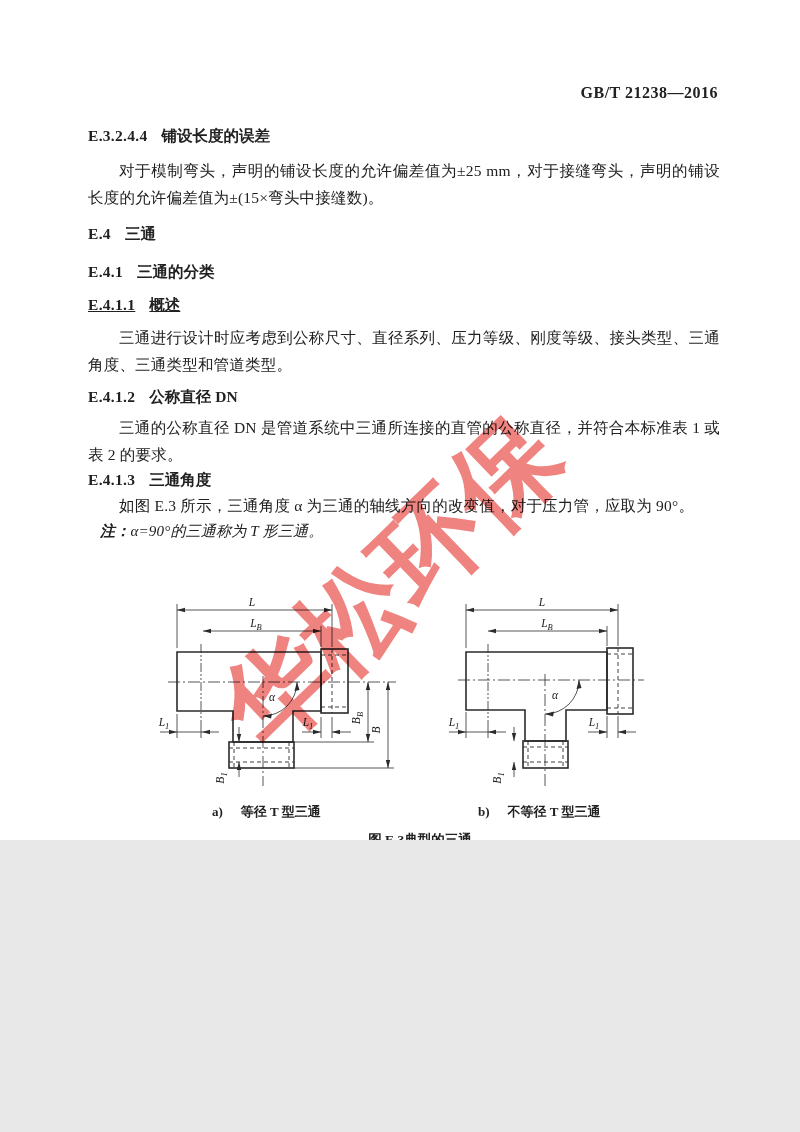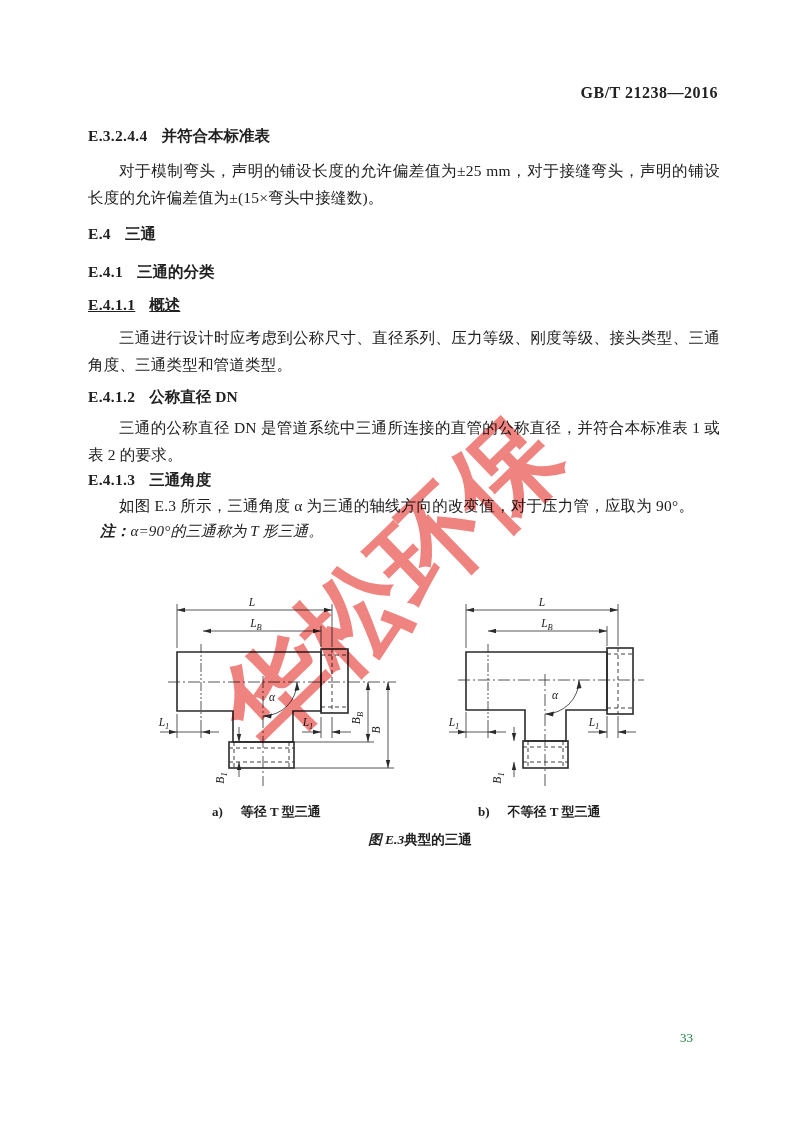--- a/index.html
+++ b/index.html
@@ -1,29 +1,29 @@
 <!DOCTYPE html>
 <html><head>
 <meta charset="utf-8">
 <style>
   html,body{margin:0;padding:0;background:#e8e8e8;}
-  .page{position:relative;width:800px;height:1132px;background:#ffffff;overflow:hidden;
+  .page{position:relative;width:800px;height:840px;background:#ffffff;overflow:hidden;
         font-family:"Liberation Serif","DejaVu Serif",serif;color:#212121;}
   .std-header{position:absolute;top:84px;right:82px;font-size:16px;font-weight:bold;letter-spacing:.5px;}
   .h{position:absolute;left:88px;font-size:15.5px;font-weight:bold;white-space:nowrap;}
   .h .num{margin-right:14px;letter-spacing:.3px;}
   .para{position:absolute;left:88px;width:632px;font-size:15.5px;line-height:27px;
         text-indent:2em;text-align:justify;letter-spacing:.2px;}
   .note-line{position:absolute;left:100px;font-size:15px;letter-spacing:.2px;font-style:italic;}
   .note-line .nlabel{font-weight:bold;}
   .fig-caption-sub{position:absolute;font-size:13px;font-weight:bold;}
   .fig-caption-sub .pfx{margin-right:18px;}
   .fig-caption-main{position:absolute;top:831px;left:40px;width:760px;text-align:center;
         font-size:13.5px;font-weight:bold;}
-  .fig-caption-main .pfx{margin-right:0;font-style:italic;}
+  .fig-caption-main .pfx{margin-right:0;}
   .pageno{position:absolute;top:1030px;left:680px;font-size:13px;color:#15803d;}
   .watermark{position:absolute;top:508px;left:180px;width:460px;height:130px;
         font-size:105px;font-weight:bold;line-height:120px;white-space:nowrap;
         color:#ec6d68;opacity:.85;mix-blend-mode:multiply;
         transform:rotate(-44deg);transform-origin:50% 50%;
         font-family:"Liberation Serif","DejaVu Serif",serif;}
   svg{position:absolute;overflow:visible;}
   .ln{stroke:#2b2b2b;stroke-width:1.6;fill:none;}
   .thin{stroke:#2b2b2b;stroke-width:.8;fill:none;}
   .dash{stroke:#2b2b2b;stroke-width:.9;fill:none;stroke-dasharray:4 3;}
@@ -35,21 +35,21 @@
   .sub{font-size:8.5px;}
 </style>
 </head>
 <body>
 
 <div class="page">
 
   <div class="std-header">GB/T 21238—2016</div>
 
   <div class="h" style="top:126px;">
-    <span class="num">E.3.2.4.4</span><span>并符合本标准表</span>
+    <span class="num">E.3.2.4.4</span><span>铺设长度的误差</span>
   </div>
   <div class="para" style="top:157px;">对于模制弯头，声明的铺设长度的允许偏差值为±25 mm，对于接缝弯头，声明的铺设长度的允许偏差值为±(15×弯头中接缝数)。</div>
 
   <div class="h" style="top:224px;">
     <span class="num">E.4</span><span>三通</span>
   </div>
   <div class="h" style="top:262px;">
     <span class="num">E.4.1</span><span>三通的分类</span>
   </div>
   <div class="h" style="top:295px;text-decoration:underline;">

